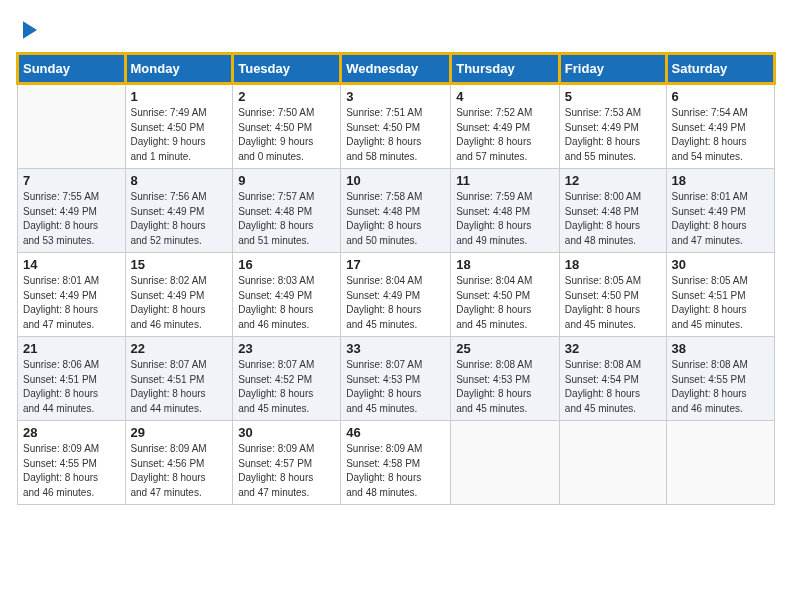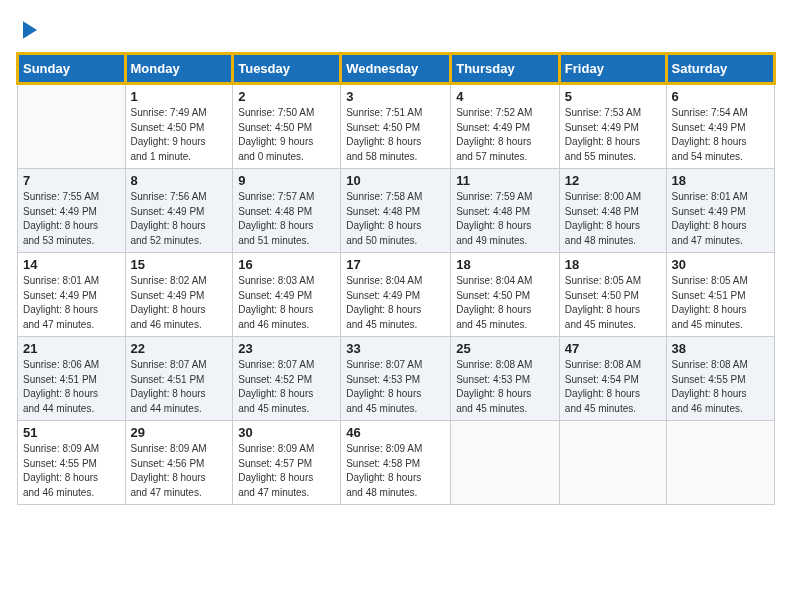--- a/index.html
+++ b/index.html
@@ -221,31 +221,31 @@
         </td>
         <td>
           <span class="day-num">33</span>
           <div class="day-info">Sunrise: 8:07 AM<br>Sunset: 4:53 PM<br>Daylight: 8 hours<br>and 45 minutes.</div>
         </td>
         <td>
           <span class="day-num">25</span>
           <div class="day-info">Sunrise: 8:08 AM<br>Sunset: 4:53 PM<br>Daylight: 8 hours<br>and 45 minutes.</div>
         </td>
         <td>
-          <span class="day-num">47</span>
+          <span class="day-num">32</span>
           <div class="day-info">Sunrise: 8:08 AM<br>Sunset: 4:54 PM<br>Daylight: 8 hours<br>and 45 minutes.</div>
         </td>
         <td>
           <span class="day-num">38</span>
           <div class="day-info">Sunrise: 8:08 AM<br>Sunset: 4:55 PM<br>Daylight: 8 hours<br>and 46 minutes.</div>
         </td>
       </tr>
       <tr>
         <td>
-          <span class="day-num">51</span>
+          <span class="day-num">28</span>
           <div class="day-info">Sunrise: 8:09 AM<br>Sunset: 4:55 PM<br>Daylight: 8 hours<br>and 46 minutes.</div>
         </td>
         <td>
           <span class="day-num">29</span>
           <div class="day-info">Sunrise: 8:09 AM<br>Sunset: 4:56 PM<br>Daylight: 8 hours<br>and 47 minutes.</div>
         </td>
         <td>
           <span class="day-num">30</span>
           <div class="day-info">Sunrise: 8:09 AM<br>Sunset: 4:57 PM<br>Daylight: 8 hours<br>and 47 minutes.</div>
         </td>

